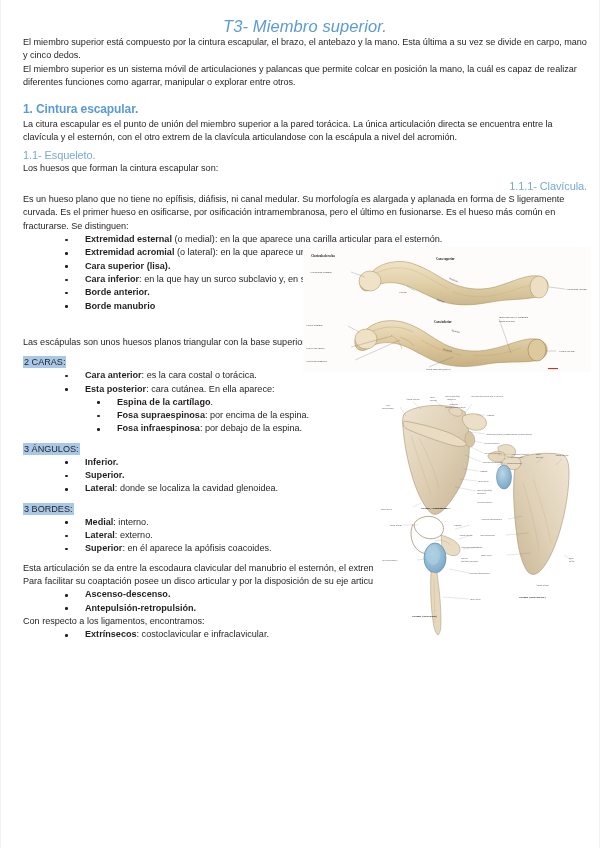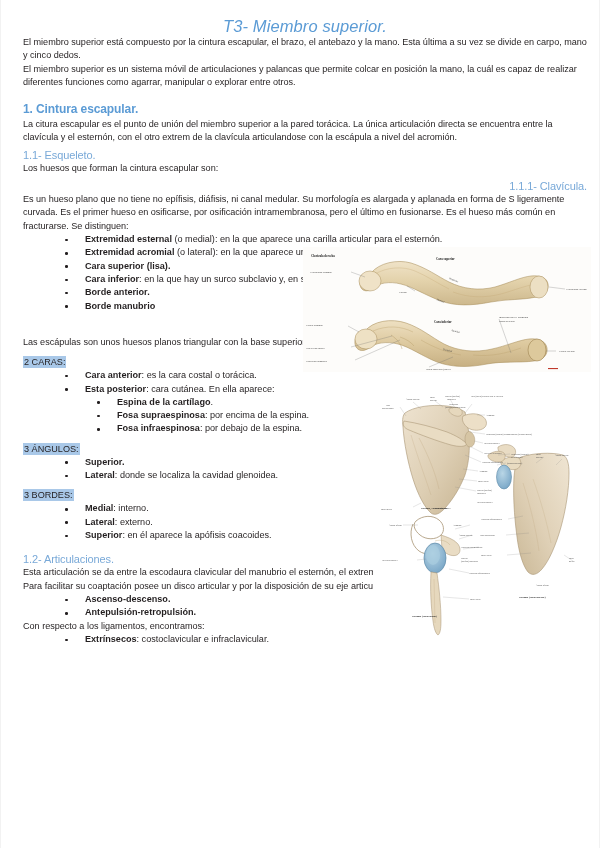--- a/index.html
+++ b/index.html
@@ -161,34 +161,34 @@
       <li><b>Esta posterior</b><span>: cara cutánea. En ella aparece:</span></li>
     </ul>
   <ul class="bl lvl2">
       <li><b>Espina de la cartílago</b><span>.</span></li>
       <li><b>Fosa supraespinosa</b><span>: por encima de la espina.</span></li>
       <li><b>Fosa infraespinosa</b><span>: por debajo de la espina.</span></li>
     </ul>
 
   <div><span class="hl">3 ÁNGULOS:</span></div>
   <ul class="bl">
+      <li><b>Inferior.</b></li>
       <li><b>Superior.</b></li>
       <li><b>Lateral</b><span>: donde se localiza la cavidad glenoidea.</span></li>
     </ul>
 
   <div><span class="hl">3 BORDES:</span></div>
   <ul class="bl">
       <li><b>Medial</b><span>: interno.</span></li>
       <li><b>Lateral</b><span>: externo.</span></li>
       <li><b>Superior</b><span>: en él aparece la apófisis coacoides.</span></li>
     </ul>
 
   <div class="spacer6"></div>
 
-  <h3 class="h2lvl">1.2- Articulaciones.</h3>
   <p>Esta articulación se da entre la escodaura clavicular del manubrio el esternón, el extremo medial de la clavícula y el primer cartílago costal. Para facilitar su coaptación posee un disco articular y por la disposición de su eje articular, los movimientos son:</p>
   <ul class="bl">
       <li><b>Ascenso-descenso.</b></li>
       <li><b>Antepulsión-retropulsión.</b></li>
     </ul>
   <p>Con respecto a los ligamentos, encontramos:</p>
   <ul class="bl">
       <li><b>Extrínsecos</b><span>: costoclavicular e infraclavicular.</span></li>
     </ul>
 

